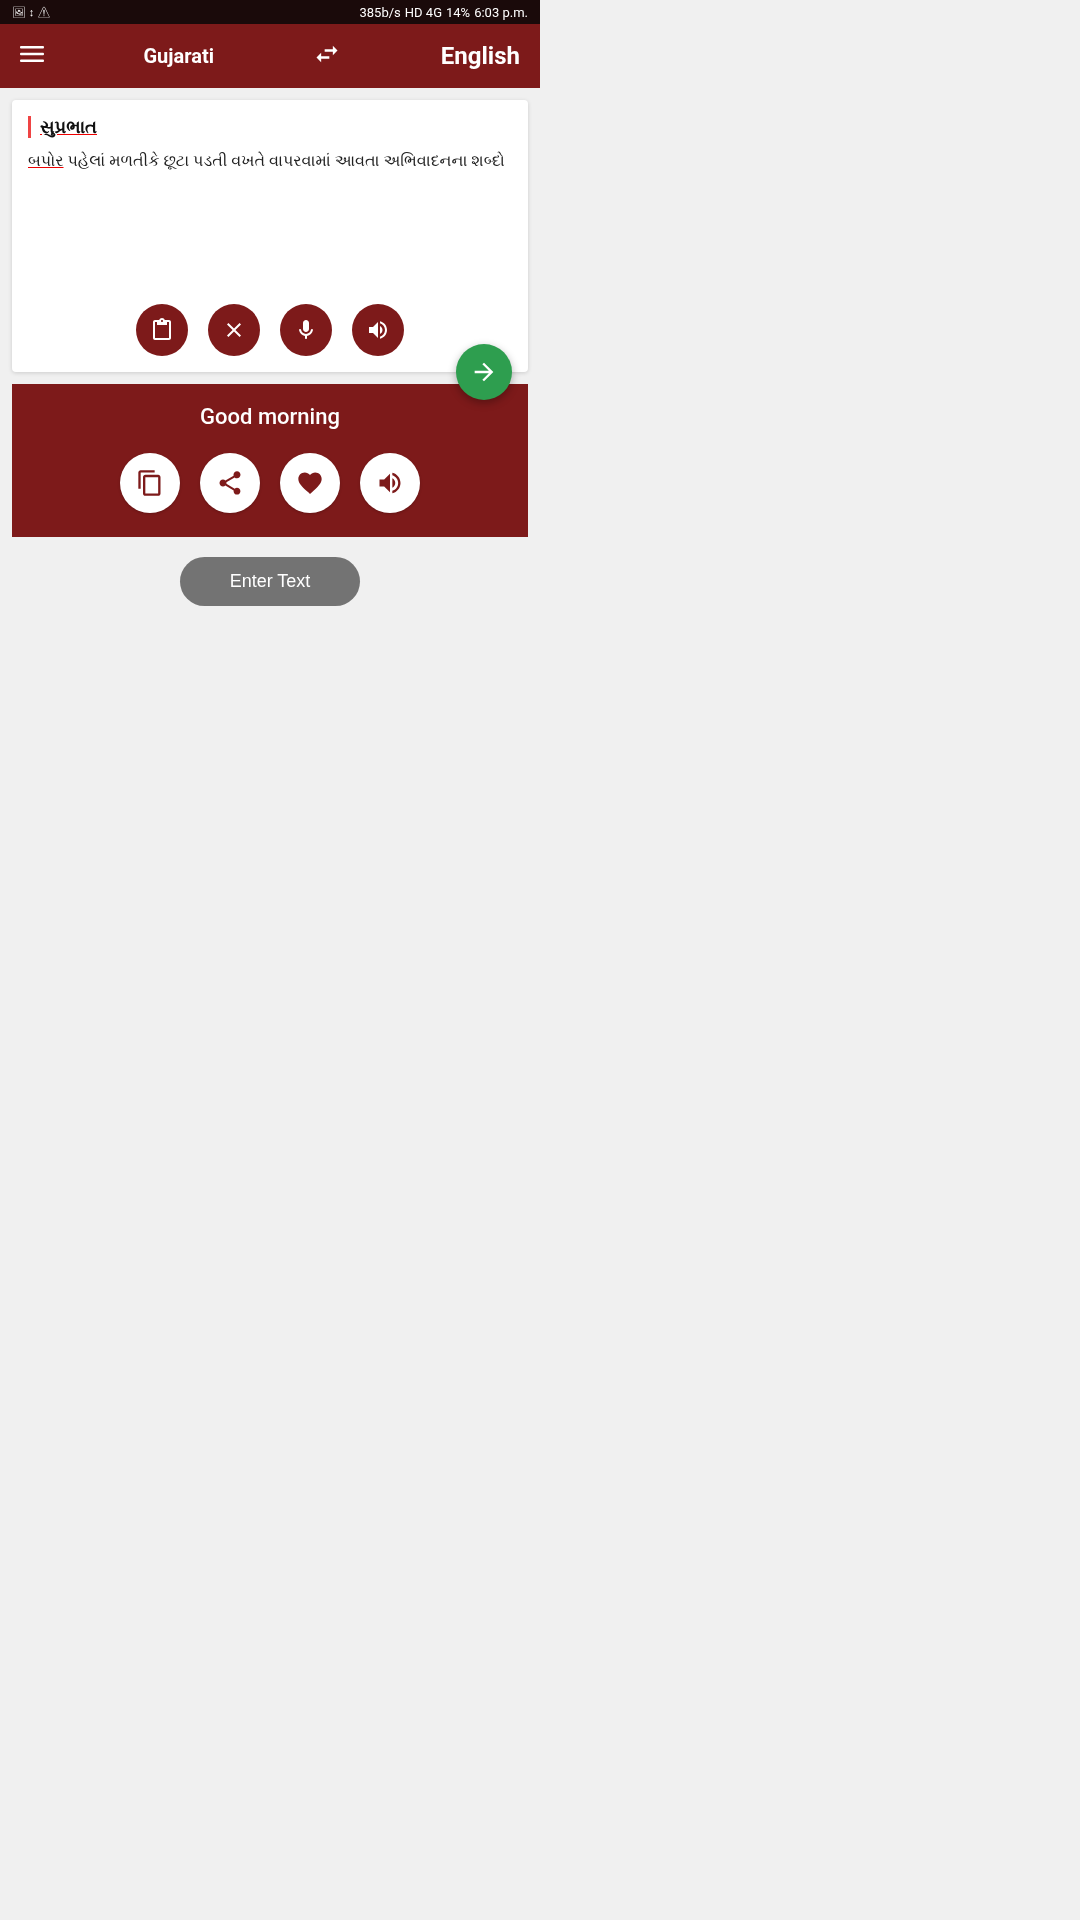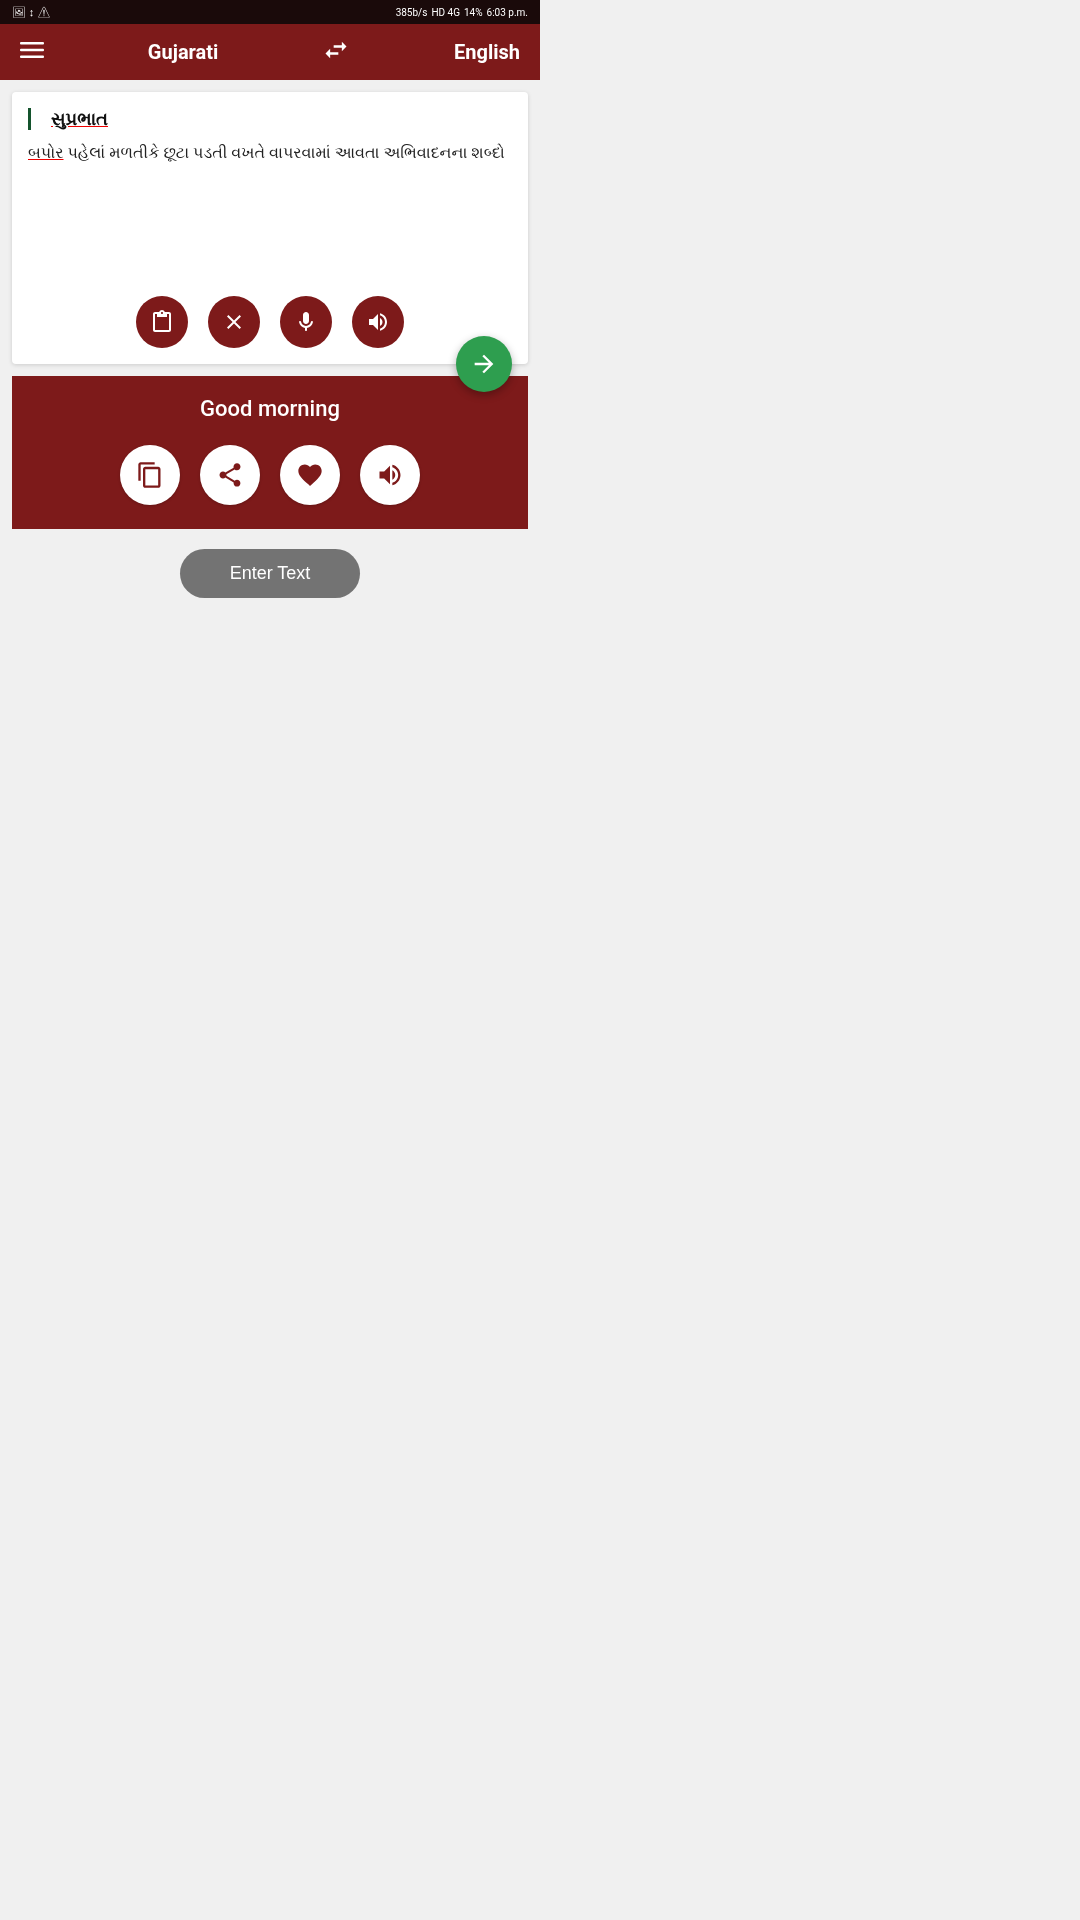--- a/index.html
+++ b/index.html
@@ -18,27 +18,27 @@
       background: #1a0a0a;
       color: white;
       font-size: 11px;
       padding: 4px 12px;
       display: flex;
       justify-content: space-between;
       align-items: center;
       height: 24px;
     }
     .status-left { display: flex; gap: 4px; align-items: center; }
-    .status-right { display: flex; gap: 4px; align-items: flex-end; font-size: 10px; }
+    .status-right { display: flex; gap: 4px; align-items: flex-end; font-size: 13px; }
 
     
     .app-header {
       background: #7d1a1a;
       color: white;
-      height: 56px;
+      height: 64px;
       display: flex;
       align-items: center;
       justify-content: space-between;
       padding: 0 20px;
     }
     .header-menu {
       font-size: 22px;
       cursor: pointer;
       color: white;
     }
@@ -46,43 +46,43 @@
       font-size: 20px;
       font-weight: bold;
       color: white;
     }
     .header-swap {
       font-size: 22px;
       color: white;
       cursor: pointer;
     }
     .header-lang-right {
-      font-size: 20px;
+      font-size: 24px;
       font-weight: bold;
       color: white;
     }
 
     
     .input-panel {
       background: white;
       margin: 12px;
       border-radius: 4px;
       padding: 16px;
       position: relative;
       box-shadow: 0 1px 4px rgba(0,0,0,0.15);
     }
     .source-title {
       font-size: 18px;
       font-weight: bold;
       color: #111;
       text-decoration: underline;
       text-decoration-color: #e00;
       margin-bottom: 10px;
-      border-left: 3px solid #14532d;
-      padding-left: 20px;
+      border-left: 3px solid #ef4444;
+      padding-left: 9px;
     }
     .source-text {
       font-size: 16px;
       color: #222;
       line-height: 1.6;
       min-height: 80px;
     }
     .source-text span.underline {
       text-decoration: underline;
       text-decoration-color: #e00;

